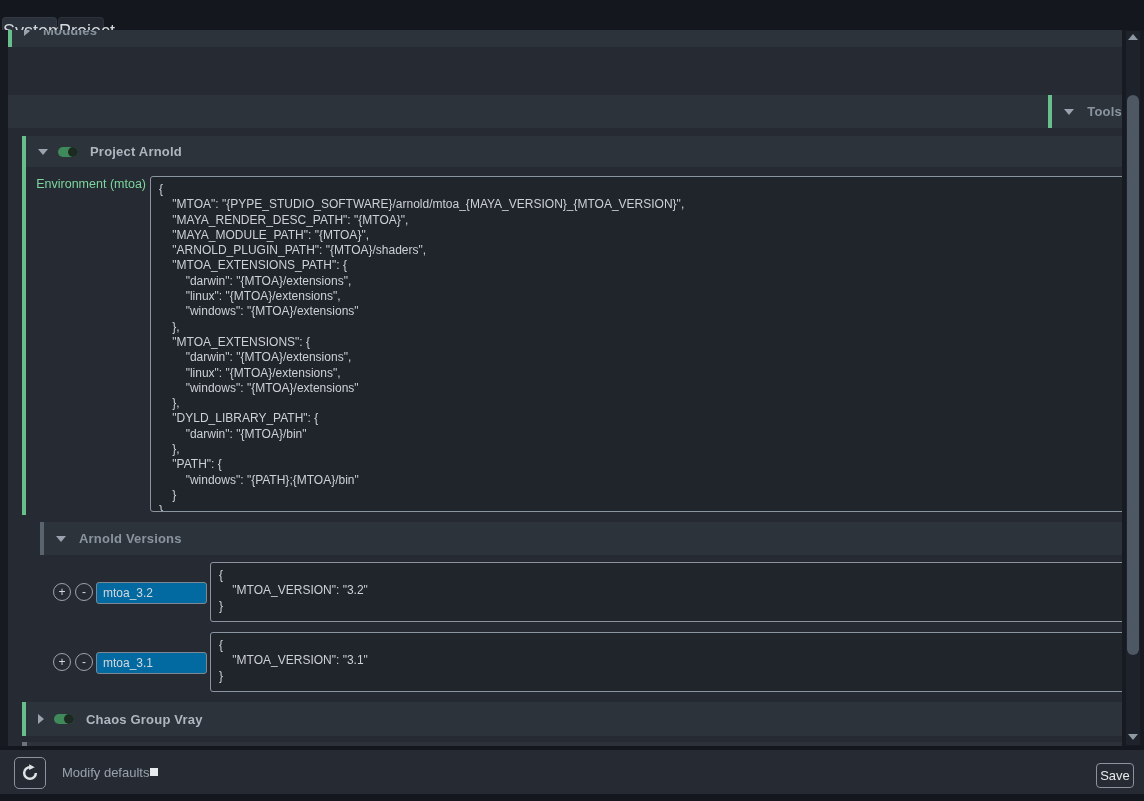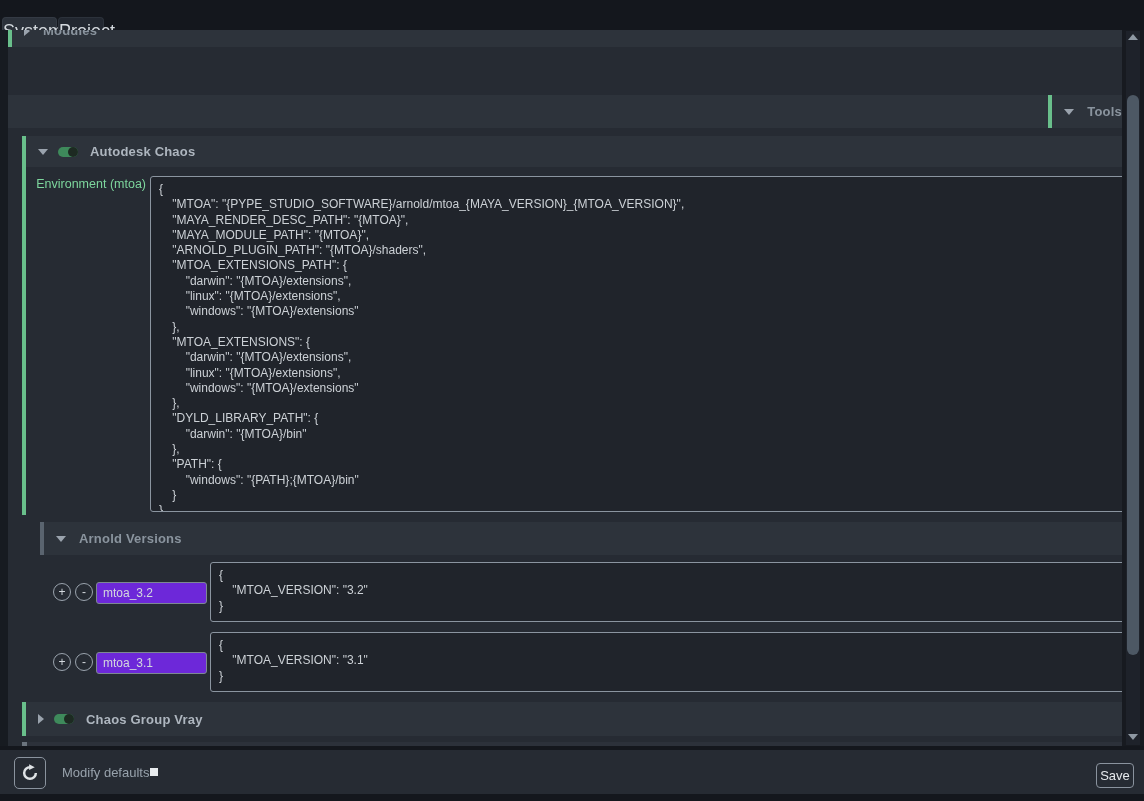--- a/index.html
+++ b/index.html
@@ -75,21 +75,21 @@
   #env-editor { top:146px; left:150px; width:977px; height:336px; }
 
   
   .circle-btn {
     position:absolute; width:18px; height:18px; border-radius:50%;
     border:1px solid #9aa3ad; background:transparent; color:#d3d8dd;
     font-size:12px; line-height:16px; text-align:center; cursor:pointer; padding:0;
     font-family:"Liberation Sans", sans-serif;
   }
   .key-input {
-    position:absolute; width:111px; height:22px; background:#6d28d9;
+    position:absolute; width:111px; height:22px; background:#0369a1;
     border:1px solid #7e8893; border-radius:3px; color:#d3d8dd;
     font-size:12px; padding:0 6px; font-family:"Liberation Sans", sans-serif;
   }
   #v0-plus  { top:553px; left:53px; }  #v0-minus { top:553px; left:75px; }
   #v0-input { top:552px; left:96px; }
   #v0-box   { top:532px; left:210px; width:917px; height:60px; }
   #v1-plus  { top:623px; left:53px; }  #v1-minus { top:623px; left:75px; }
   #v1-input { top:622px; left:96px; }
   #v1-box   { top:602px; left:210px; width:917px; height:60px; }
 
@@ -145,21 +145,21 @@
       <div class="tri down"></div>
       <div class="sec-label">Tools</div>
     </div>
 
     <div id="arnold-accent"></div>
     <div class="sec-header" id="hdr-arnold">
       <div class="tri down"></div>
       <div class="toggle">
         <div class="knob"></div>
       </div>
-      <div class="grp-label">Autodesk Chaos</div>
+      <div class="grp-label">Project Arnold</div>
     </div>
 
     <div class="env-label">Environment (mtoa)</div>
     <div class="code-box" id="env-editor">{
     "MTOA": "{PYPE_STUDIO_SOFTWARE}/arnold/mtoa_{MAYA_VERSION}_{MTOA_VERSION}",
     "MAYA_RENDER_DESC_PATH": "{MTOA}",
     "MAYA_MODULE_PATH": "{MTOA}",
     "ARNOLD_PLUGIN_PATH": "{MTOA}/shaders",
     "MTOA_EXTENSIONS_PATH": {
         "darwin": "{MTOA}/extensions",

